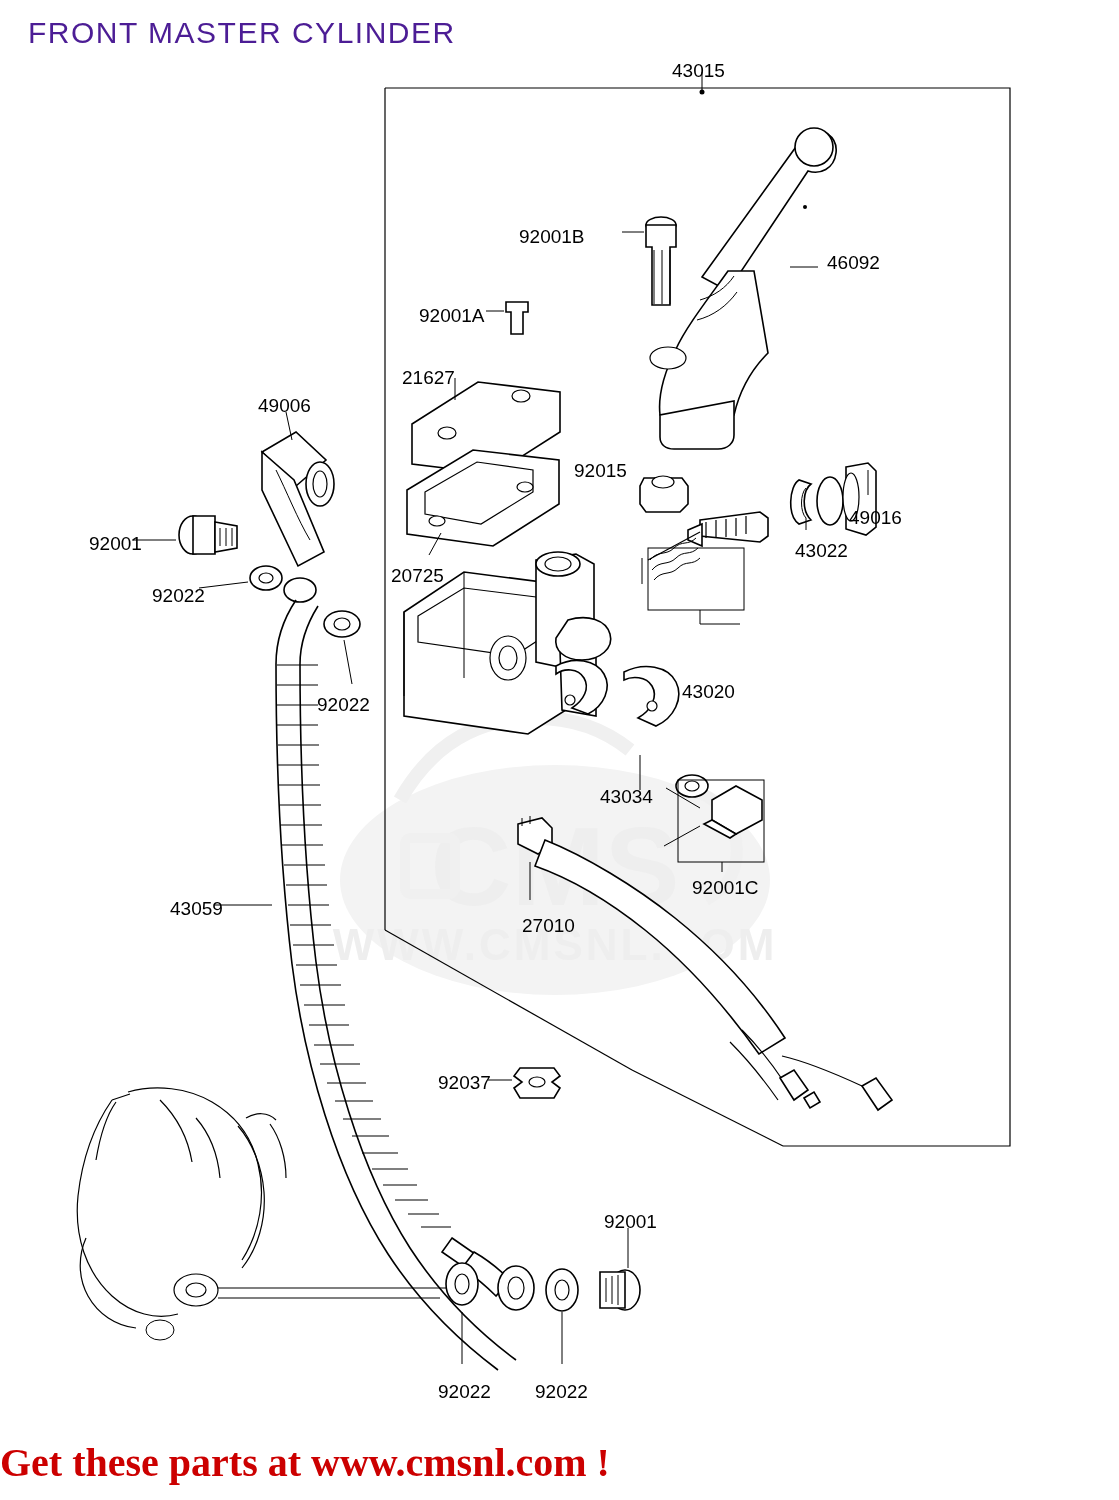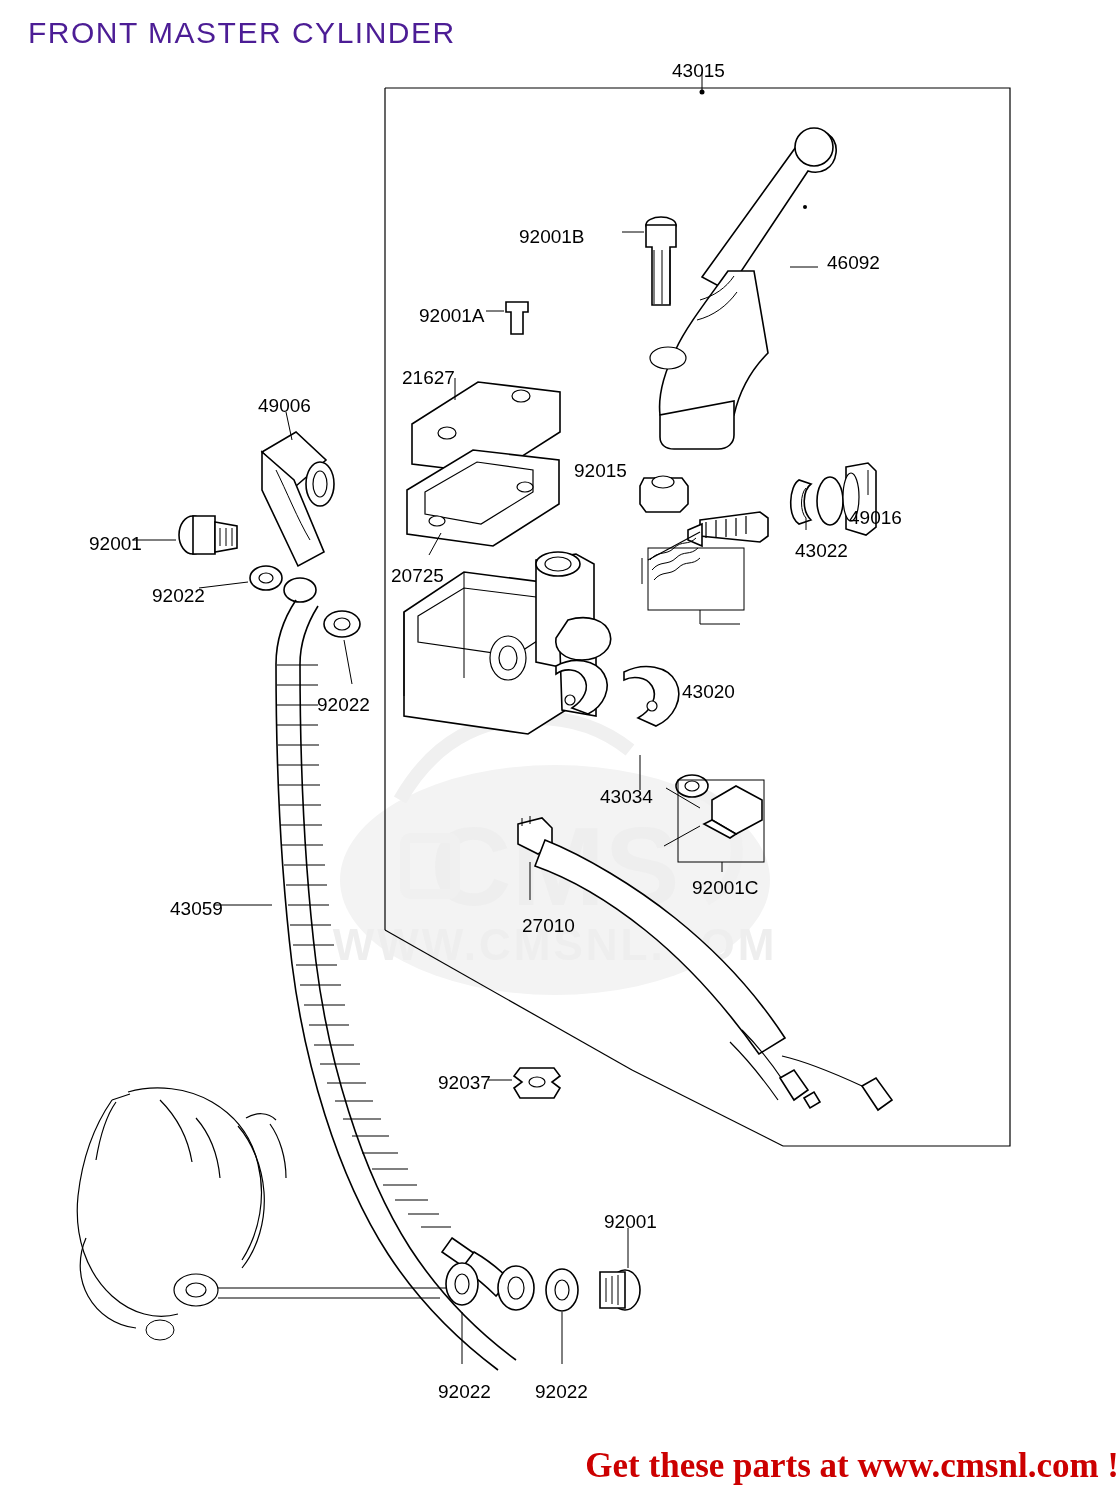--- a/index.html
+++ b/index.html
@@ -16,22 +16,22 @@
     position:absolute;left:28px;top:16px;
     font-size:30px;letter-spacing:1.5px;color:#4c1d95;
     font-family:"Liberation Sans", sans-serif;
   }
   .lbl{
     position:absolute;font-size:19px;color:#000;white-space:nowrap;
     font-family:"Liberation Sans", sans-serif;
   }
   .footer{
     position:absolute;left:0;right:0;bottom:14px;
-    text-align:right;color:#cc0000;
-    font-size:35px;font-family:"Liberation Serif", serif;
+    text-align:left;color:#cc0000;
+    font-size:40px;font-family:"Liberation Serif", serif;
     font-weight:bold;letter-spacing:0px;
   }
   svg.art{position:absolute;left:0;top:0;width:1119px;height:1500px;}
   .wm{fill:#f0f0f0;}
   .wmtxt{fill:#eeeeee;font-family:"Liberation Sans", sans-serif;font-weight:bold;}
 </style>
 </head>
 <body>
 
 <div id="stage">

